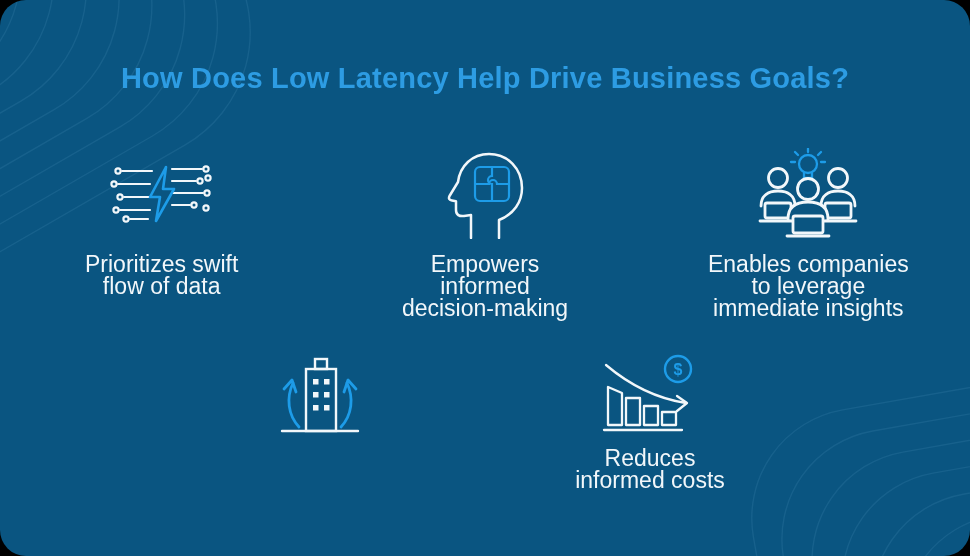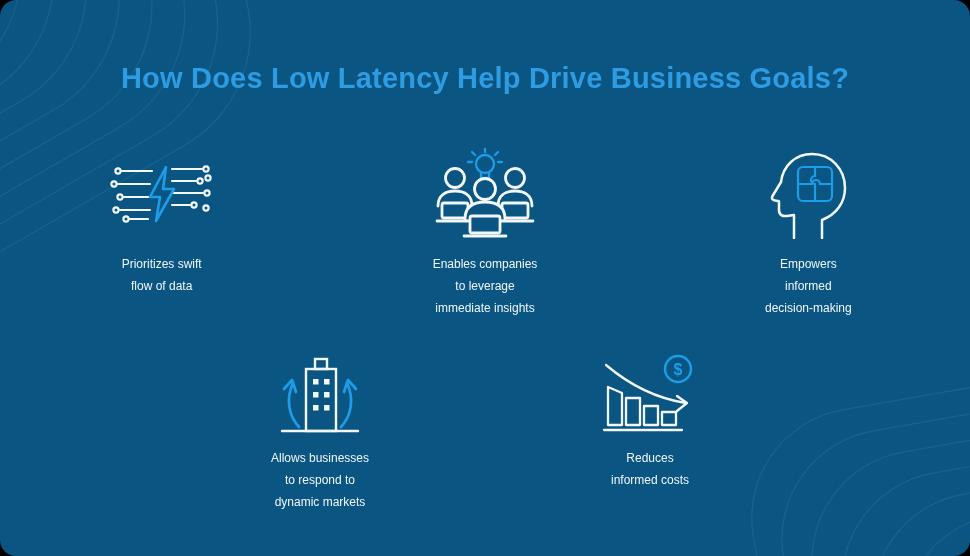--- a/index.html
+++ b/index.html
@@ -1,20 +1,20 @@
 <!DOCTYPE html>
 <html><head>
 <meta charset="utf-8">
 <style>
   html,body{margin:0;padding:0;background:#000;}
   .canvas{
     position:relative;
     width:970px;height:556px;
     background:#0a5581;
-    border-radius:16px;
+    border-radius:26px;
     overflow:hidden;
     font-family:"Liberation Sans", sans-serif;
     color:#f2f7fa;
   }
   .deco{position:absolute;inset:0;pointer-events:none;}
   .content{position:relative;z-index:2;}
   .title{
     margin:0;
     padding-top:60px;
     text-align:center;
@@ -27,21 +27,21 @@
   .row{display:flex;}
   .row1{margin-top:50px;}
   .row1 .item{flex:1;}
   .row2{margin-top:34px;justify-content:center;gap:50px;}
   .row2 .item{width:280px;}
   .item{display:flex;flex-direction:column;align-items:center;}
   .icon-box{height:95px;display:flex;align-items:center;justify-content:center;}
   .row2 .icon-box{height:82px;}
   .item-label{
     margin-top:12px;
-    font-size:12px;
+    font-size:23px;
     line-height:22px;
     font-weight:500;
     text-align:center;
     white-space:pre-line;
     color:#f2f7fa;
   }
   svg{display:block;}
 </style>
 </head>
 <body>
@@ -106,20 +106,36 @@
             </g>
             <path d="M56 2 L40 32 L50 32 L46 56 L64 24 L53 24 Z" stroke="#1d9ce8" stroke-width="2.6" stroke-linejoin="round"></path>
           </svg>
         </div>
         <div class="item-label">Prioritizes swift
 flow of data</div>
       </div>
 
       <div class="item">
         <div class="icon-box">
+          <svg width="88" height="90" viewBox="0 0 88 90" fill="none">
+            <path d="M58 89 V71 C73 65 81 53 81 39 C81 20 67 5 48 5 C31 5 19 17 17 33 L8.5 47 C7.2 49.6 8.5 51.2 11 51.6 L15 52.2 V61 C15 66 18.4 67.6 23 67 L30 66 V89" stroke="#f2f7fa" stroke-width="2.5" stroke-linecap="round" stroke-linejoin="round"></path>
+            <g stroke="#1d9ce8" stroke-width="2.2" stroke-linecap="round">
+              <rect x="34" y="18" width="34" height="34" rx="5"></rect>
+              <path d="M51 18 V27 A4 4 0 1 0 51 35 V52"></path>
+              <path d="M34 35 H48 A4 4 0 1 1 56 35 H68"></path>
+            </g>
+          </svg>
+        </div>
+        <div class="item-label">Empowers
+informed
+decision-making</div>
+      </div>
+
+      <div class="item">
+        <div class="icon-box">
           <svg width="106" height="92" viewBox="0 0 106 92" fill="none">
 
             <g stroke="#1d9ce8" stroke-width="2.3" stroke-linecap="round">
               <circle cx="53" cy="16" r="9"></circle>
               <path d="M49 25 L49 30 L57 30 L57 25"></path>
               <line x1="53" y1="0.8" x2="53" y2="4"></line>
               <line x1="40" y1="4" x2="43" y2="7"></line>
               <line x1="66" y1="4" x2="63" y2="7"></line>
               <line x1="36" y1="14" x2="40" y2="14"></line>
               <line x1="66" y1="14" x2="70" y2="14"></line>
@@ -140,36 +156,20 @@
               <rect x="38" y="68" width="30" height="17" rx="2" fill="#0a5581"></rect>
               <line x1="32" y1="88" x2="74" y2="88"></line>
             </g>
           </svg>
         </div>
         <div class="item-label">Enables companies
 to leverage
 immediate insights</div>
       </div>
 
-      <div class="item">
-        <div class="icon-box">
-          <svg width="88" height="90" viewBox="0 0 88 90" fill="none">
-            <path d="M58 89 V71 C73 65 81 53 81 39 C81 20 67 5 48 5 C31 5 19 17 17 33 L8.5 47 C7.2 49.6 8.5 51.2 11 51.6 L15 52.2 V61 C15 66 18.4 67.6 23 67 L30 66 V89" stroke="#f2f7fa" stroke-width="2.5" stroke-linecap="round" stroke-linejoin="round"></path>
-            <g stroke="#1d9ce8" stroke-width="2.2" stroke-linecap="round">
-              <rect x="34" y="18" width="34" height="34" rx="5"></rect>
-              <path d="M51 18 V27 A4 4 0 1 0 51 35 V52"></path>
-              <path d="M34 35 H48 A4 4 0 1 1 56 35 H68"></path>
-            </g>
-          </svg>
-        </div>
-        <div class="item-label">Empowers
-informed
-decision-making</div>
-      </div>
-
     </div>
 
     <div class="row row2">
 
       <div class="item">
         <div class="icon-box">
           <svg width="108" height="82" viewBox="0 0 108 82" fill="none">
             <g stroke="#1d9ce8" stroke-width="2.8" stroke-linecap="round" stroke-linejoin="round">
               <path d="M33 74 C22 62 20 45 27 30"></path>
               <polyline points="18,36 26,27 30,39"></polyline>
@@ -184,23 +184,20 @@
             <g fill="#f2f7fa">
               <rect x="47" y="26" width="5.5" height="5.5"></rect>
                 <rect x="58" y="26" width="5.5" height="5.5"></rect>
               <rect x="47" y="39" width="5.5" height="5.5"></rect>
                 <rect x="58" y="39" width="5.5" height="5.5"></rect>
               <rect x="47" y="52" width="5.5" height="5.5"></rect>
                 <rect x="58" y="52" width="5.5" height="5.5"></rect>
             </g>
           </svg>
         </div>
-        <div class="item-label">Allows businesses
-to respond to
-dynamic markets</div>
       </div>
 
       <div class="item">
         <div class="icon-box">
           <svg width="96" height="82" viewBox="0 0 96 82" fill="none">
             <g stroke="#f2f7fa" stroke-width="2.3" stroke-linecap="round" stroke-linejoin="round">
               <path d="M6 34 L6 72 L20 72 L20 40 Z"></path>
               <rect x="24" y="45" width="14" height="27"></rect>
               <rect x="42" y="53" width="14" height="19"></rect>
               <rect x="60" y="59" width="14" height="13"></rect>

